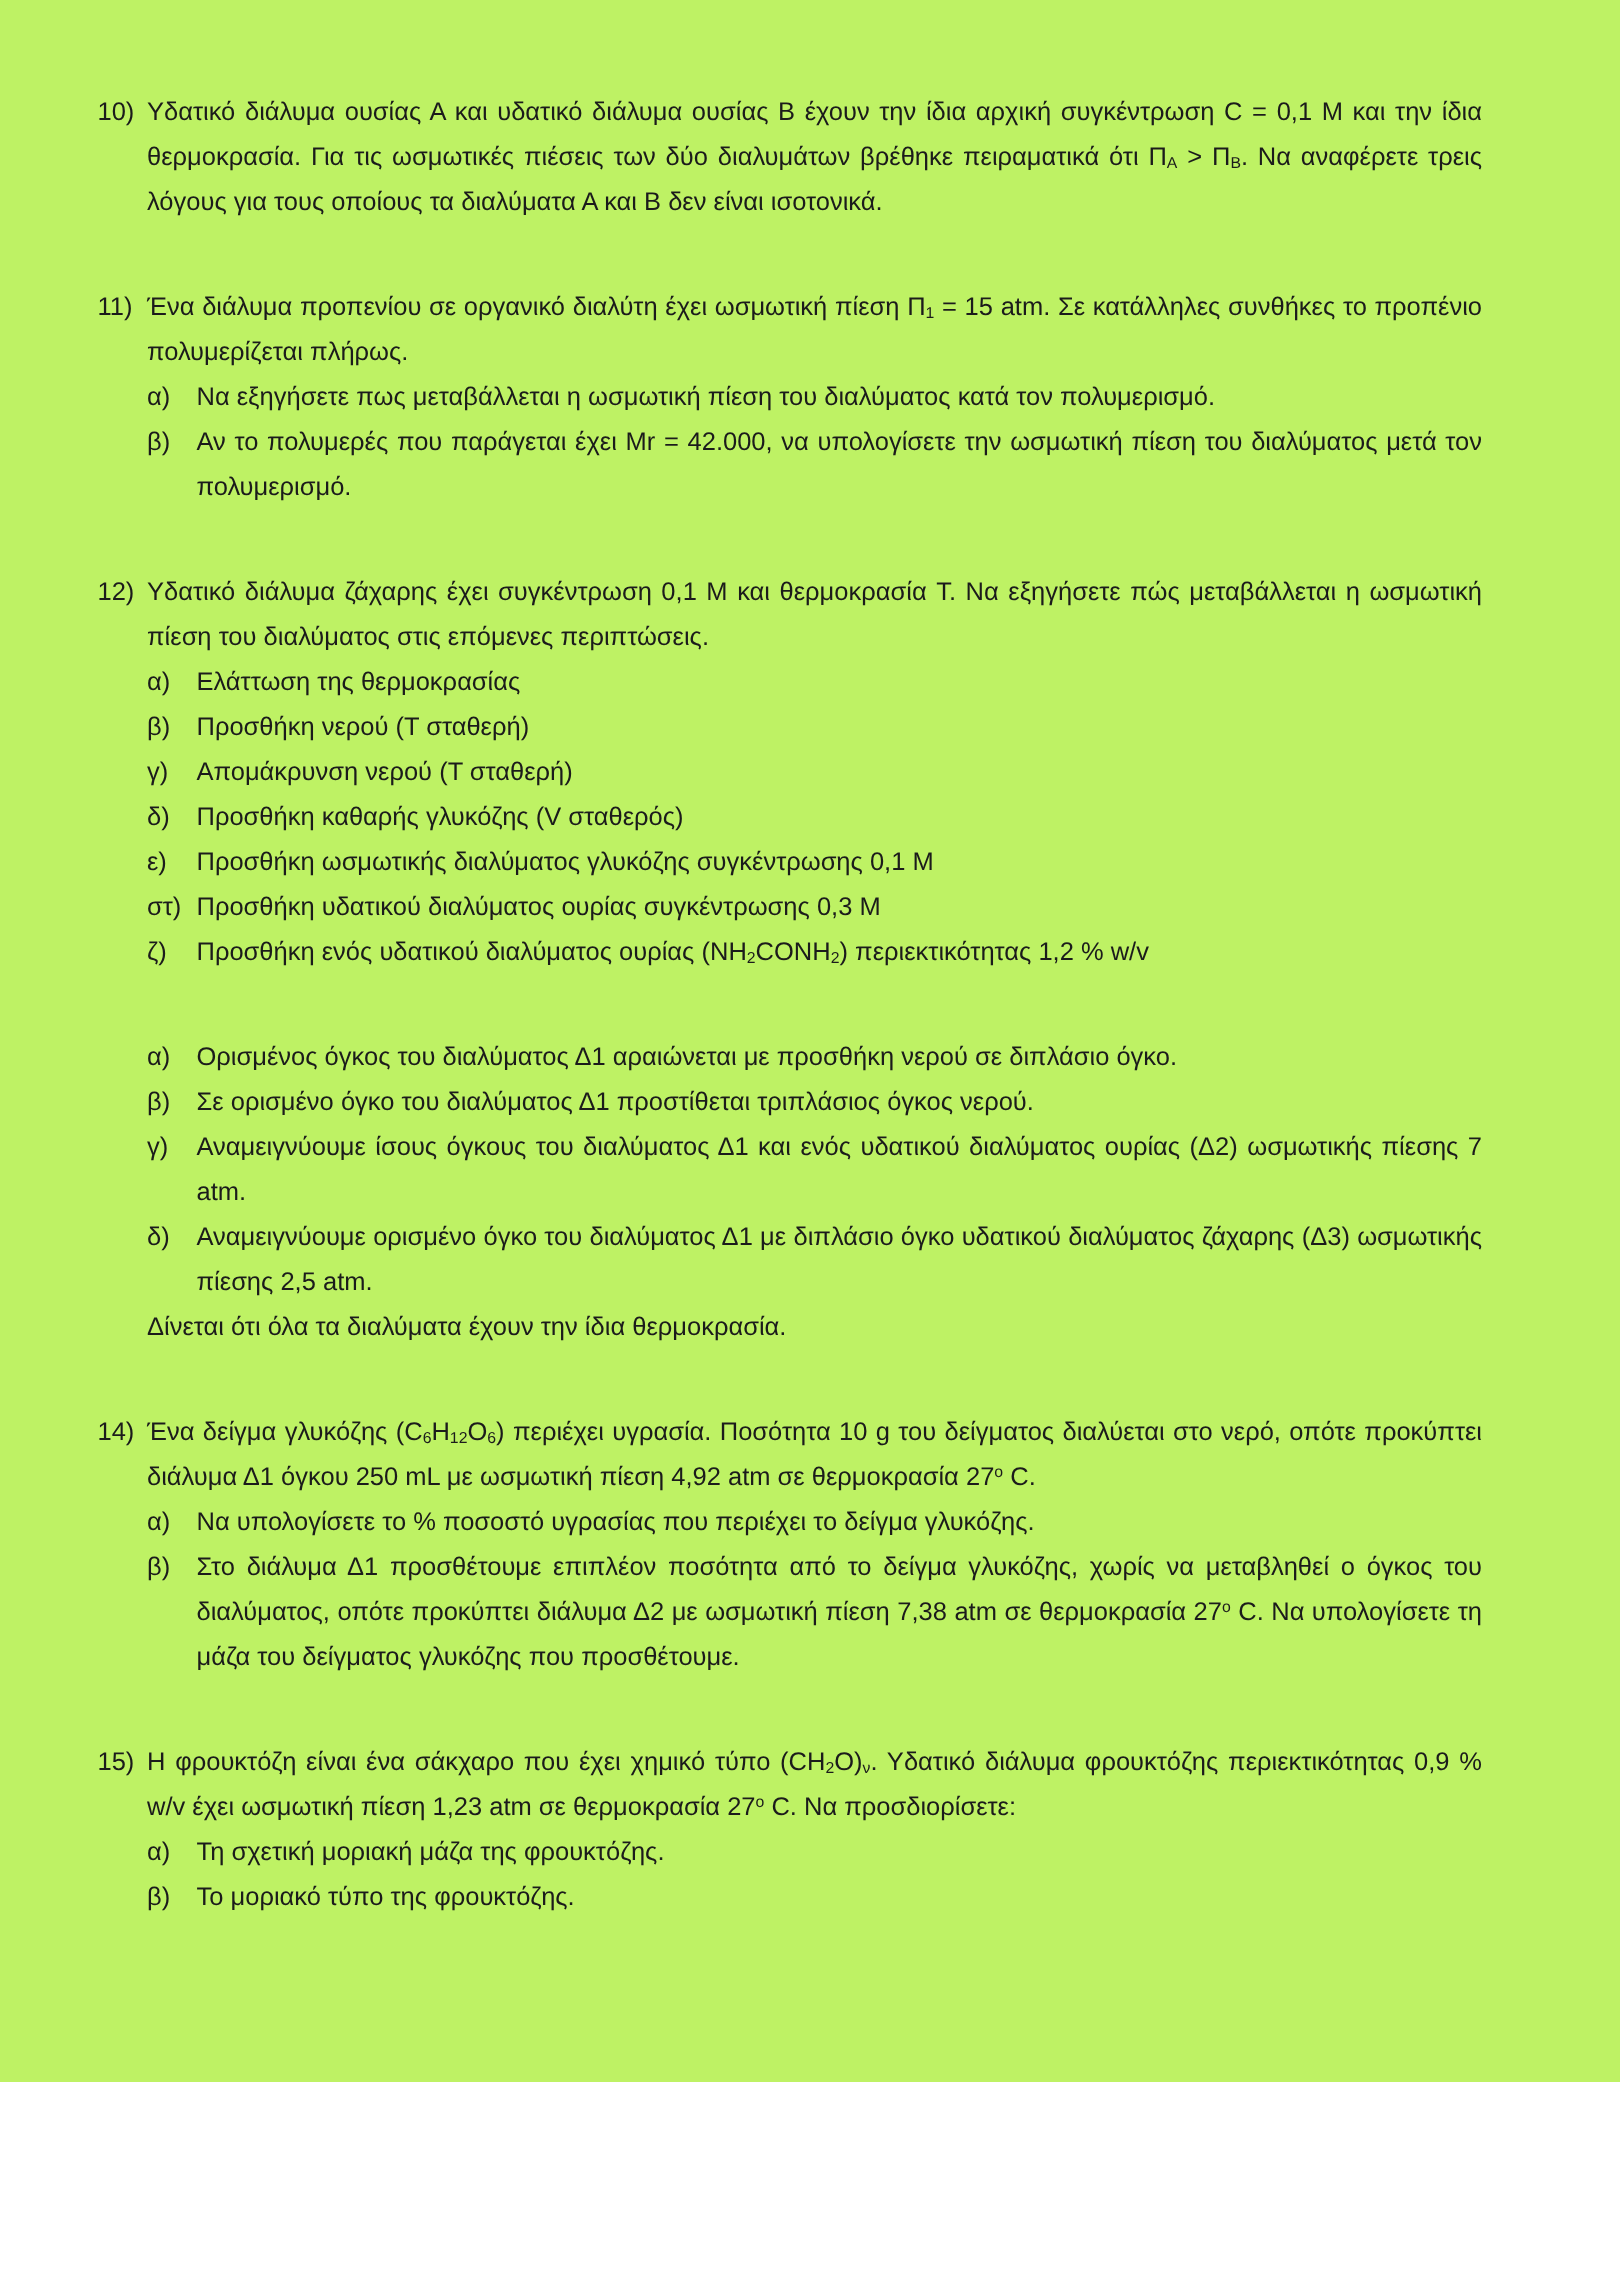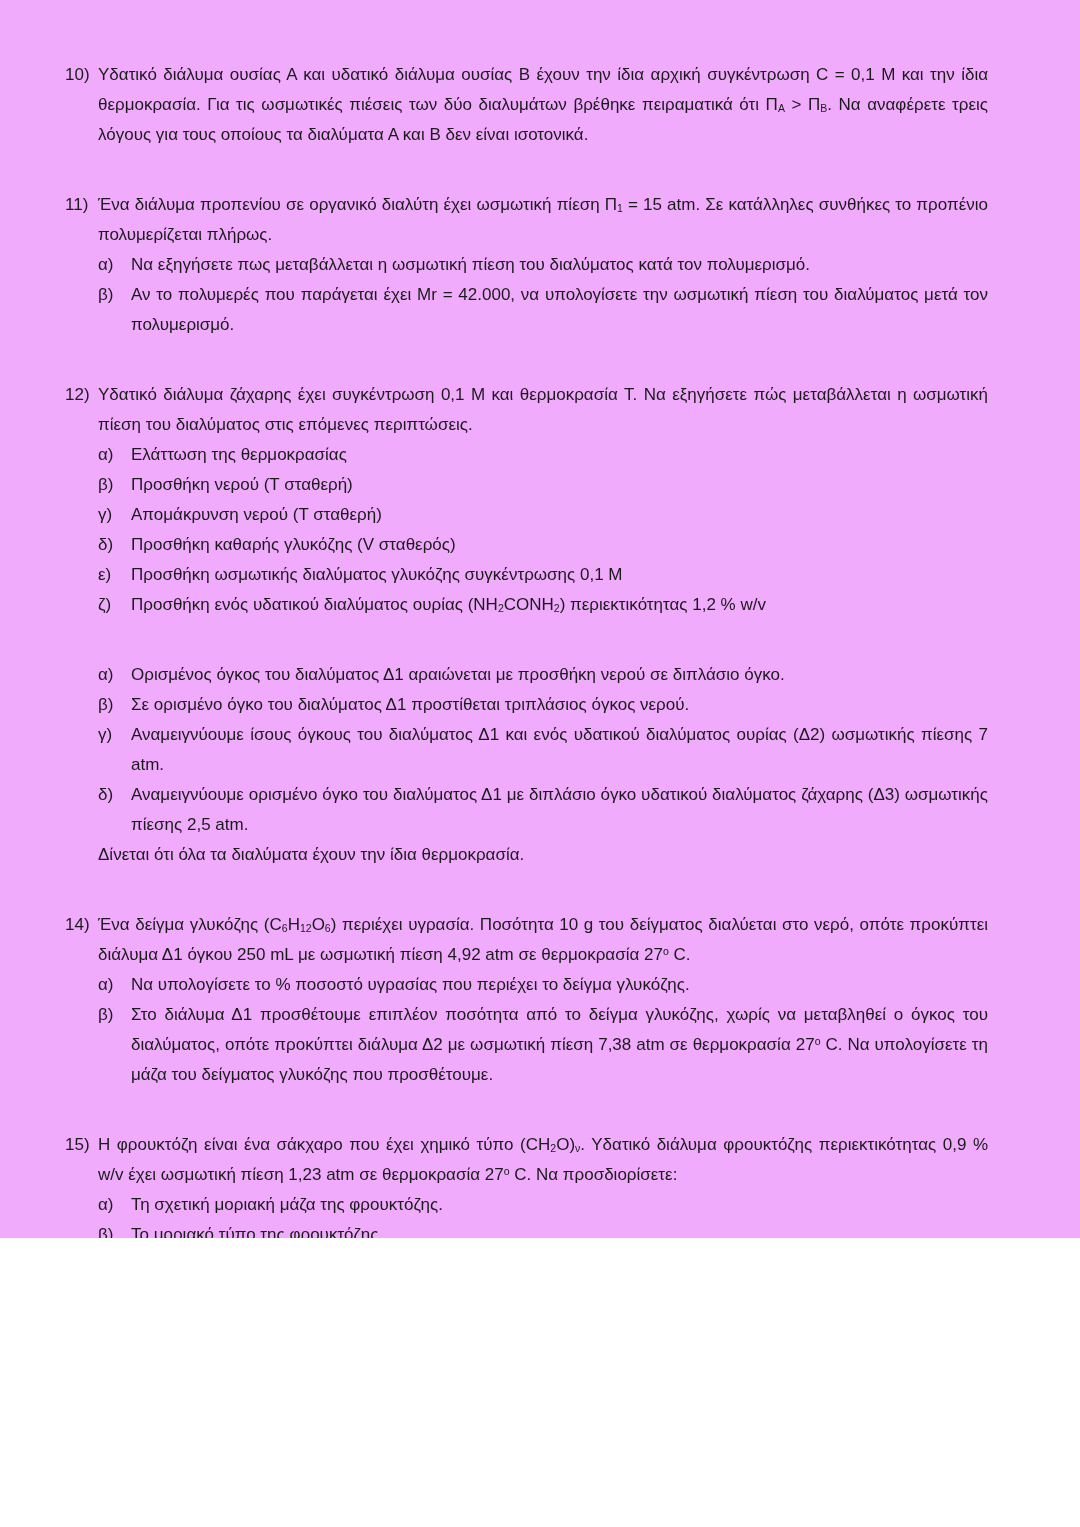--- a/index.html
+++ b/index.html
@@ -1,19 +1,19 @@
 <!DOCTYPE html>
 <html lang="el"><head>
 <meta charset="utf-8">
 <style>
   * { margin:0; padding:0; box-sizing:border-box; }
   html,body { background:#ffffff; }
   .page {
-    width:1080px; height:1238px; position:relative; overflow:hidden;
-    background:#f0abfc; color:#1b1b1b;
+    width:1080px; height:1388px; position:relative; overflow:hidden;
+    background:#bef264; color:#1b1b1b;
     font-family:"Liberation Sans","DejaVu Sans",sans-serif;
     font-size:17px; line-height:30px;
     padding:60px 92px 0 65px;
   }
   .problem { margin-top:40px; }
   .problem:first-child { margin-top:0; }
   .row { display:flex; align-items:flex-start; }
   .num { flex:0 0 33px; }
   .txt { flex:1; text-align:justify; }
   .sub-block { margin-left:2px; }
@@ -75,20 +75,24 @@
       </div>
       <div class="row sub-row">
         <span class="sub-label">δ)</span>
         <p class="txt">Προσθήκη καθαρής γλυκόζης (V σταθερός)</p>
       </div>
       <div class="row sub-row">
         <span class="sub-label">ε)</span>
         <p class="txt">Προσθήκη ωσμωτικής διαλύματος γλυκόζης συγκέντρωσης 0,1 M</p>
       </div>
       <div class="row sub-row">
+        <span class="sub-label">στ)</span>
+        <p class="txt">Προσθήκη υδατικού διαλύματος ουρίας συγκέντρωσης 0,3 M</p>
+      </div>
+      <div class="row sub-row">
         <span class="sub-label">ζ)</span>
         <p class="txt">Προσθήκη ενός υδατικού διαλύματος ουρίας (NH<sub>2</sub>CONH<sub>2</sub>) περιεκτικότητας 1,2 % w/v</p>
       </div>
     </div>
   </div>
 
   <div class="problem">
     <div style="margin-left:33px;" class="sub-block">
       <div class="row sub-row">
         <span class="sub-label">α)</span>

